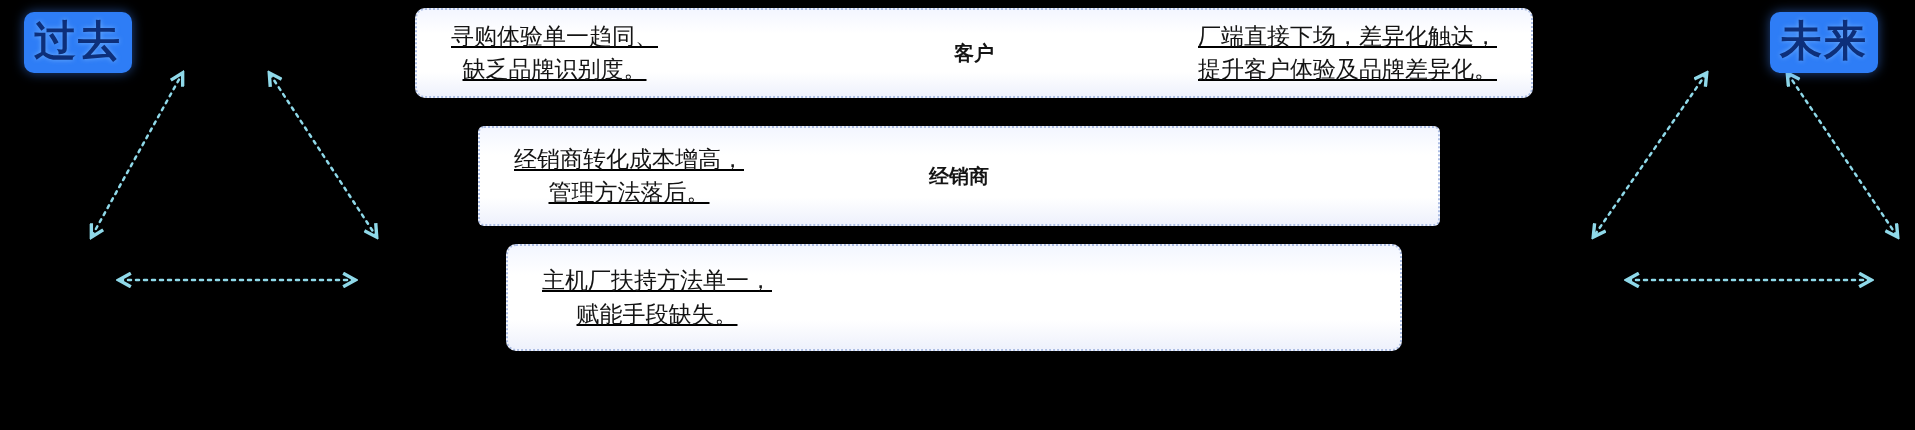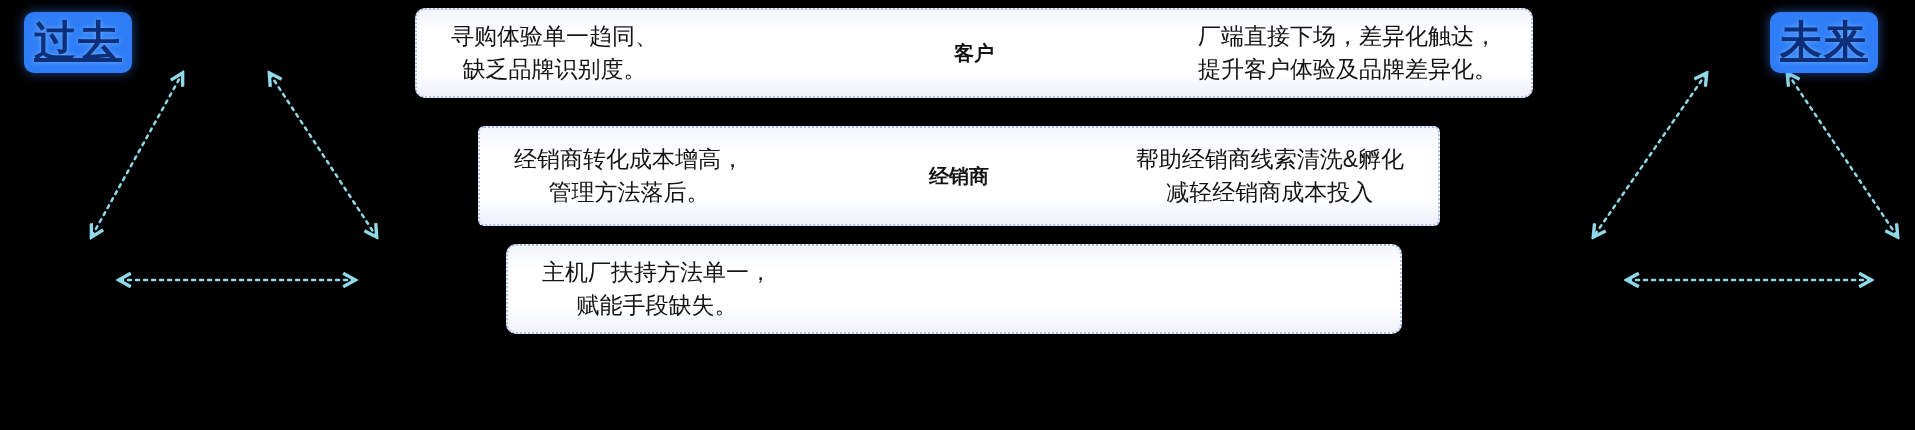--- a/index.html
+++ b/index.html
@@ -31,38 +31,38 @@
     font-size:42px;
     font-weight:bold;
     color:var(--tag-text);
     background:var(--tag-bg);
     padding:1px 10px 4px 10px;
     border-radius:10px;
     letter-spacing:2px;
     text-shadow:0 0 5px rgba(130,190,255,.75);
     box-shadow:0 0 12px rgba(60,130,250,.55);
     white-space:nowrap;
-    text-decoration:underline;
   }
   .tag-past{left:24px;top:12px;}
   .tag-future{left:1770px;top:12px;}
   .row-box{
     position:absolute;
     background:linear-gradient(180deg,#f3f6ff 0%,#ffffff 28%,#ffffff 72%,#eef1fc 100%);
     border:2px dotted rgba(168,186,226,.95);
     border-radius:10px;
     display:flex;
     align-items:center;
     justify-content:space-between;
     padding:0 34px;
     box-sizing:border-box;
+    text-decoration:underline;
   }
   .box-1{left:415px;top:8px;width:1118px;height:90px;}
   .box-2{left:478px;top:126px;width:962px;height:100px;border-radius:6px;}
-  .box-3{left:506px;top:244px;width:896px;height:90px;}
+  .box-3{left:506px;top:244px;width:896px;height:107px;}
   .cell{
     color:var(--box-text);
     font-size:23px;
     line-height:1.45;
     text-align:center;
     white-space:pre-line;
   }
   .cell-center{
     position:absolute;
     left:50%;
@@ -105,22 +105,20 @@
 缺乏品牌识别度。</div>
     <div class="cell cell-center">客户</div>
     <div class="cell cell-right">厂端直接下场，差异化触达，
 提升客户体验及品牌差异化。</div>
   </div>
 
   <div class="row-box box-2">
     <div class="cell cell-left">经销商转化成本增高，
 管理方法落后。</div>
     <div class="cell cell-center">经销商</div>
-    <div class="cell cell-right">帮助经销商线索清洗&amp;孵化
-减轻经销商成本投入</div>
   </div>
 
   <div class="row-box box-3">
     <div class="cell cell-left">主机厂扶持方法单一，
 赋能手段缺失。</div>
   </div>
 
 </div>
 
 </body></html>

